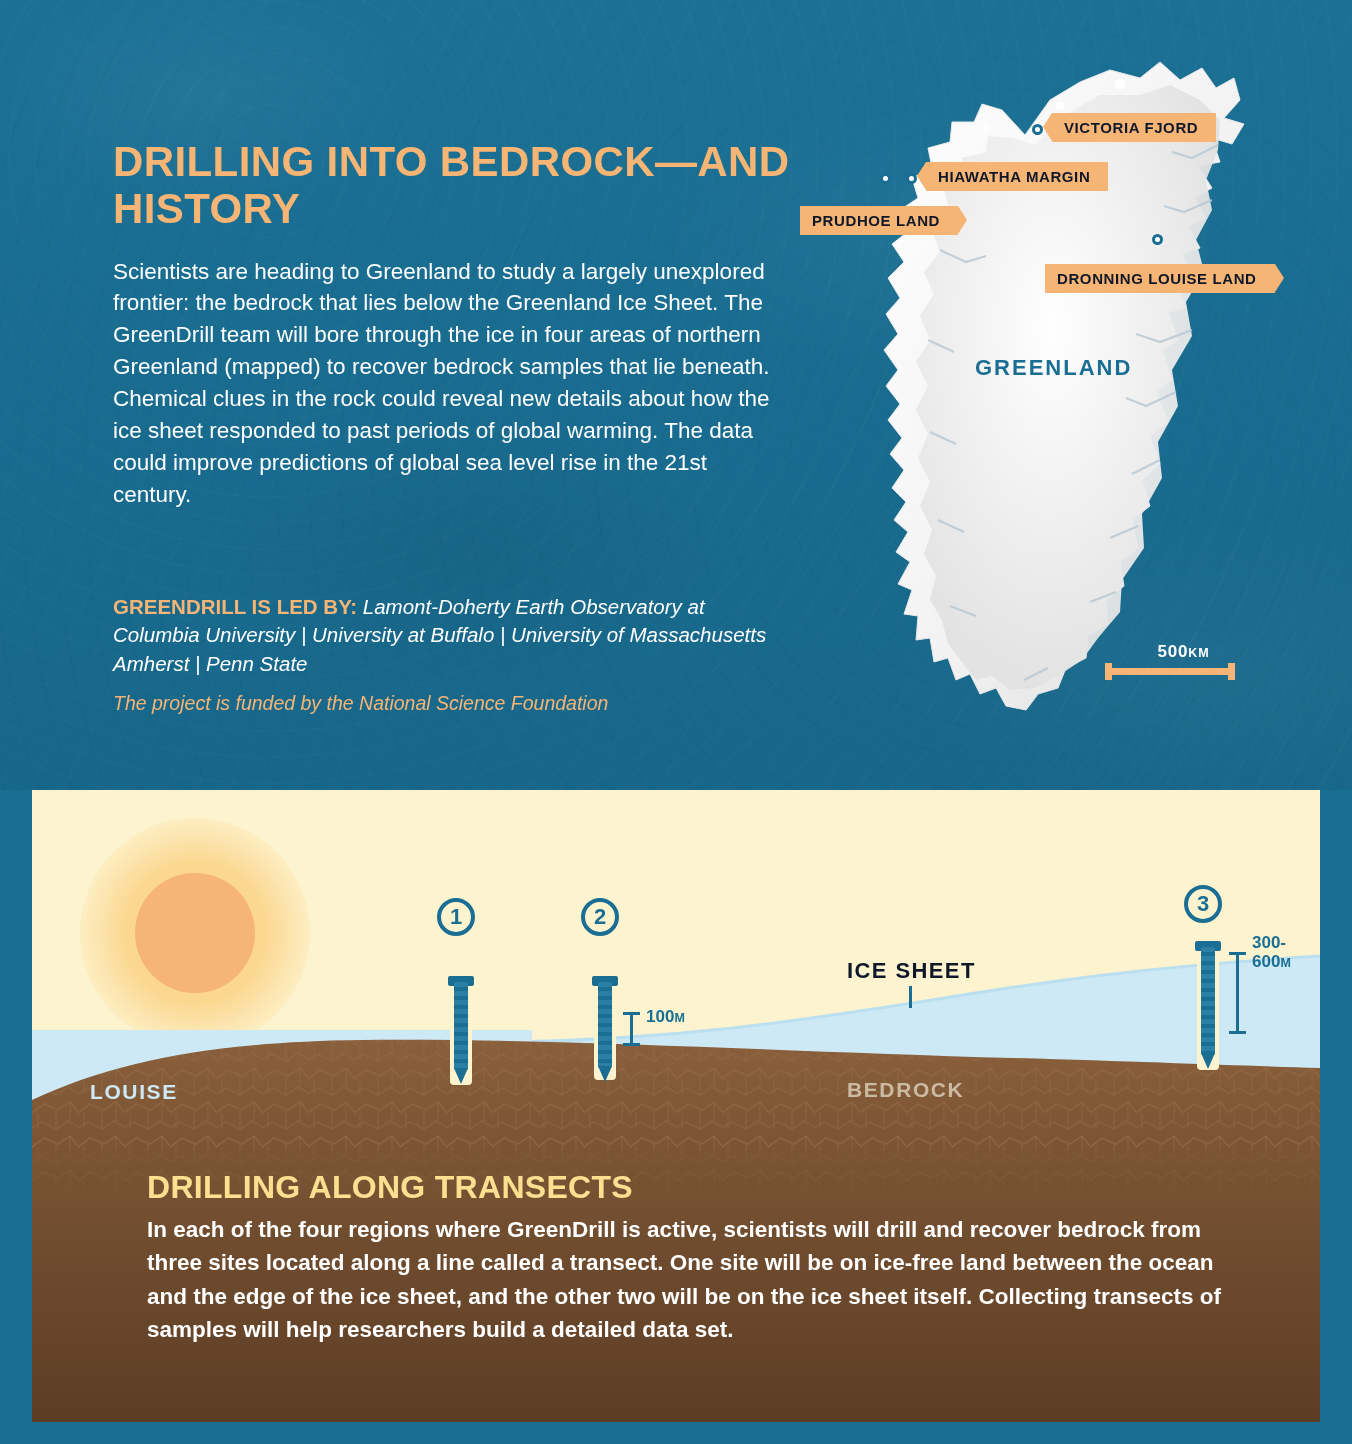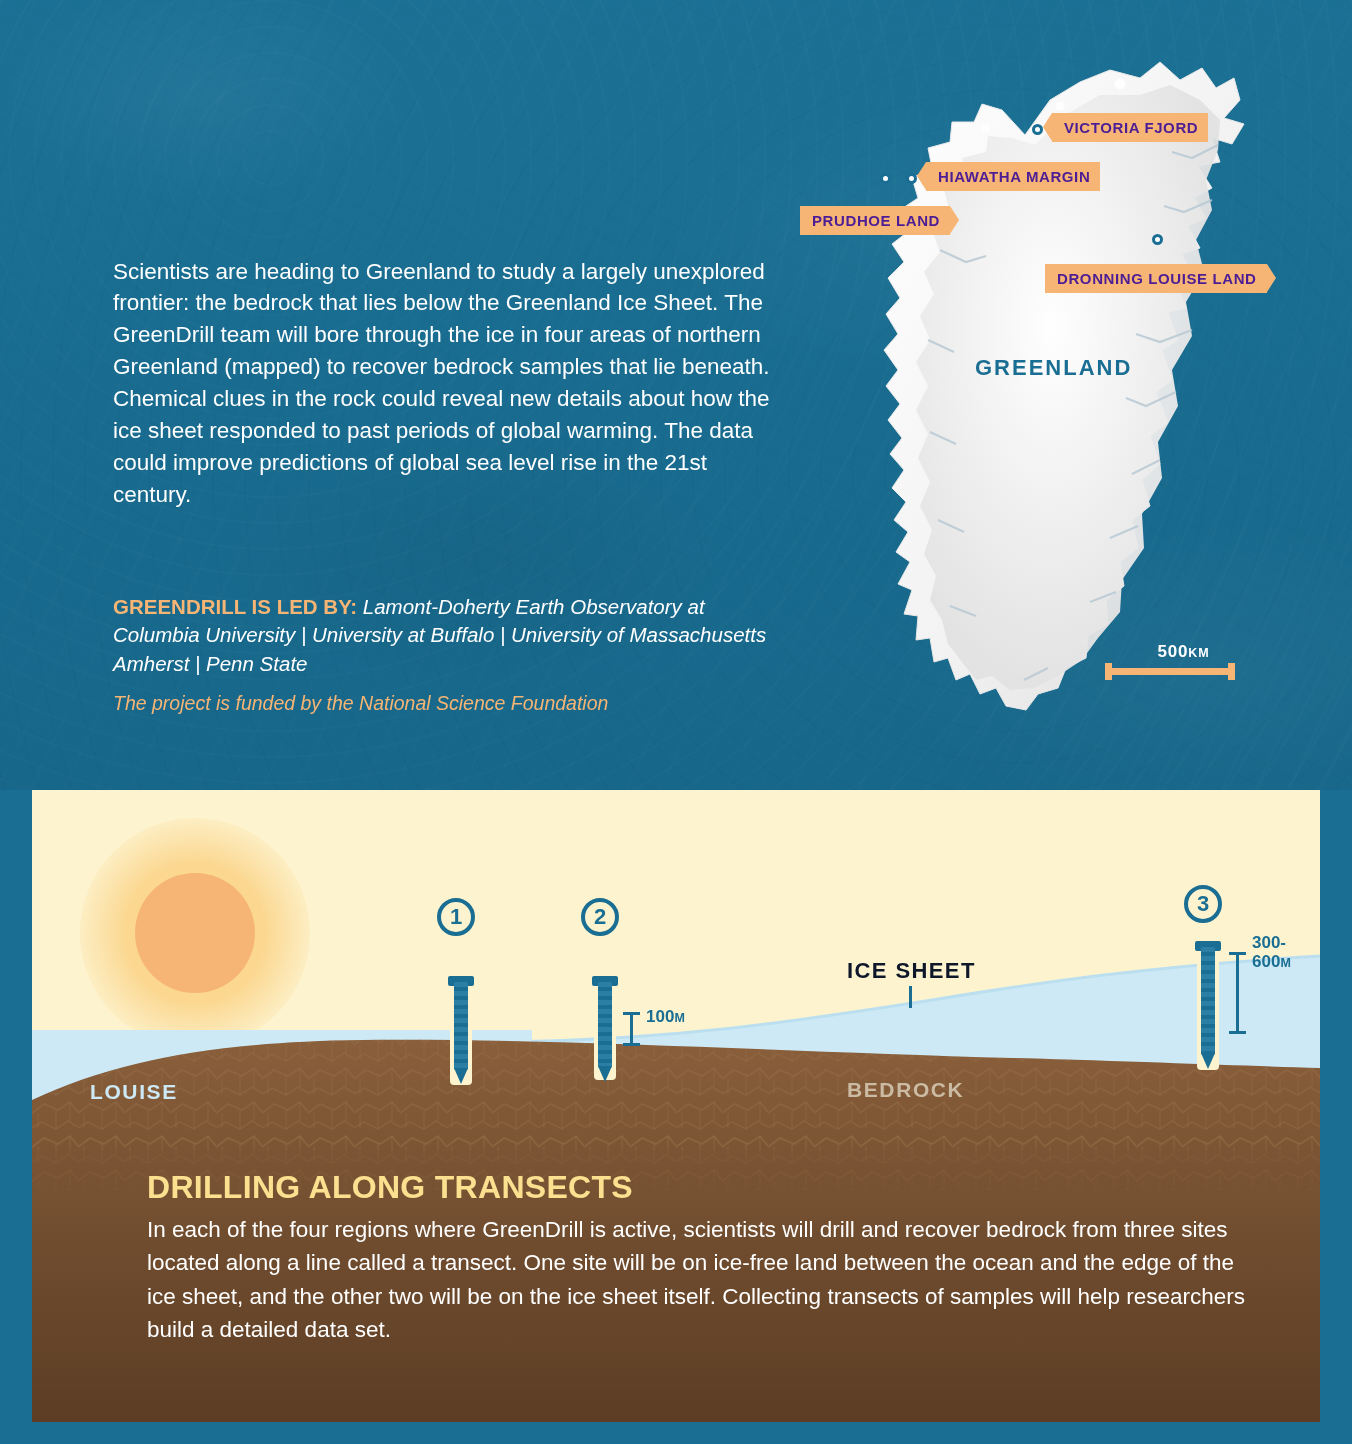--- a/index.html
+++ b/index.html
@@ -103,25 +103,25 @@
     position: absolute;
     width: 11px; height: 11px;
     border-radius: 50%;
     background: #ffffff;
     border: 3px solid #1a6e93;
     box-sizing: border-box;
   }
   .map-tag {
     position: absolute;
     background: #f6b574;
-    color: #4c1d95;
+    color: #0f172a;
     font-size: 15px;
     font-weight: bold;
     letter-spacing: 0.6px;
-    padding: 6px 10px 6px 12px;
+    padding: 6px 18px 6px 12px;
     white-space: nowrap;
   }
   .map-tag::before {
     content: "";
     position: absolute;
     left: -9px; top: 0;
     width: 0; height: 0;
     border-top: 14.5px solid transparent;
     border-bottom: 14.5px solid transparent;
     border-right: 9px solid #f6b574;
@@ -298,28 +298,30 @@
     text-transform: uppercase;
     margin-top: 7px;
   }
   #transect-body {
     position: absolute;
     left: 115px; top: 423px;
     width: 1110px;
     color: #ffffff;
     font-size: 22.5px;
     line-height: 1.48;
+    font-weight: bold;
   }
 </style>
 </head>
 <body>
 
 <div id="top-panel">
   <div id="water-texture"></div>
 
+  <h1 id="headline">Drilling into Bedrock—and History</h1>
 
   <p id="intro-paragraph">Scientists are heading to Greenland to study a largely unexplored frontier: the bedrock that lies below the Greenland Ice Sheet. The GreenDrill team will bore through the ice in four areas of northern Greenland (mapped) to recover bedrock samples that lie beneath. Chemical clues in the rock could reveal new details about how the ice sheet responded to past periods of global warming. The data could improve predictions of global sea level rise in the 21st century.</p>
 
   <p id="funding">The project is funded by the National Science Foundation</p>
 
   <p id="credits">
     <span class="lead">GREENDRILL IS LED BY:</span><span> Lamont-Doherty Earth Observatory at Columbia University | University at Buffalo | University of Massachusetts Amherst | Penn State</span>
   </p>
 
   <div id="map-area">

